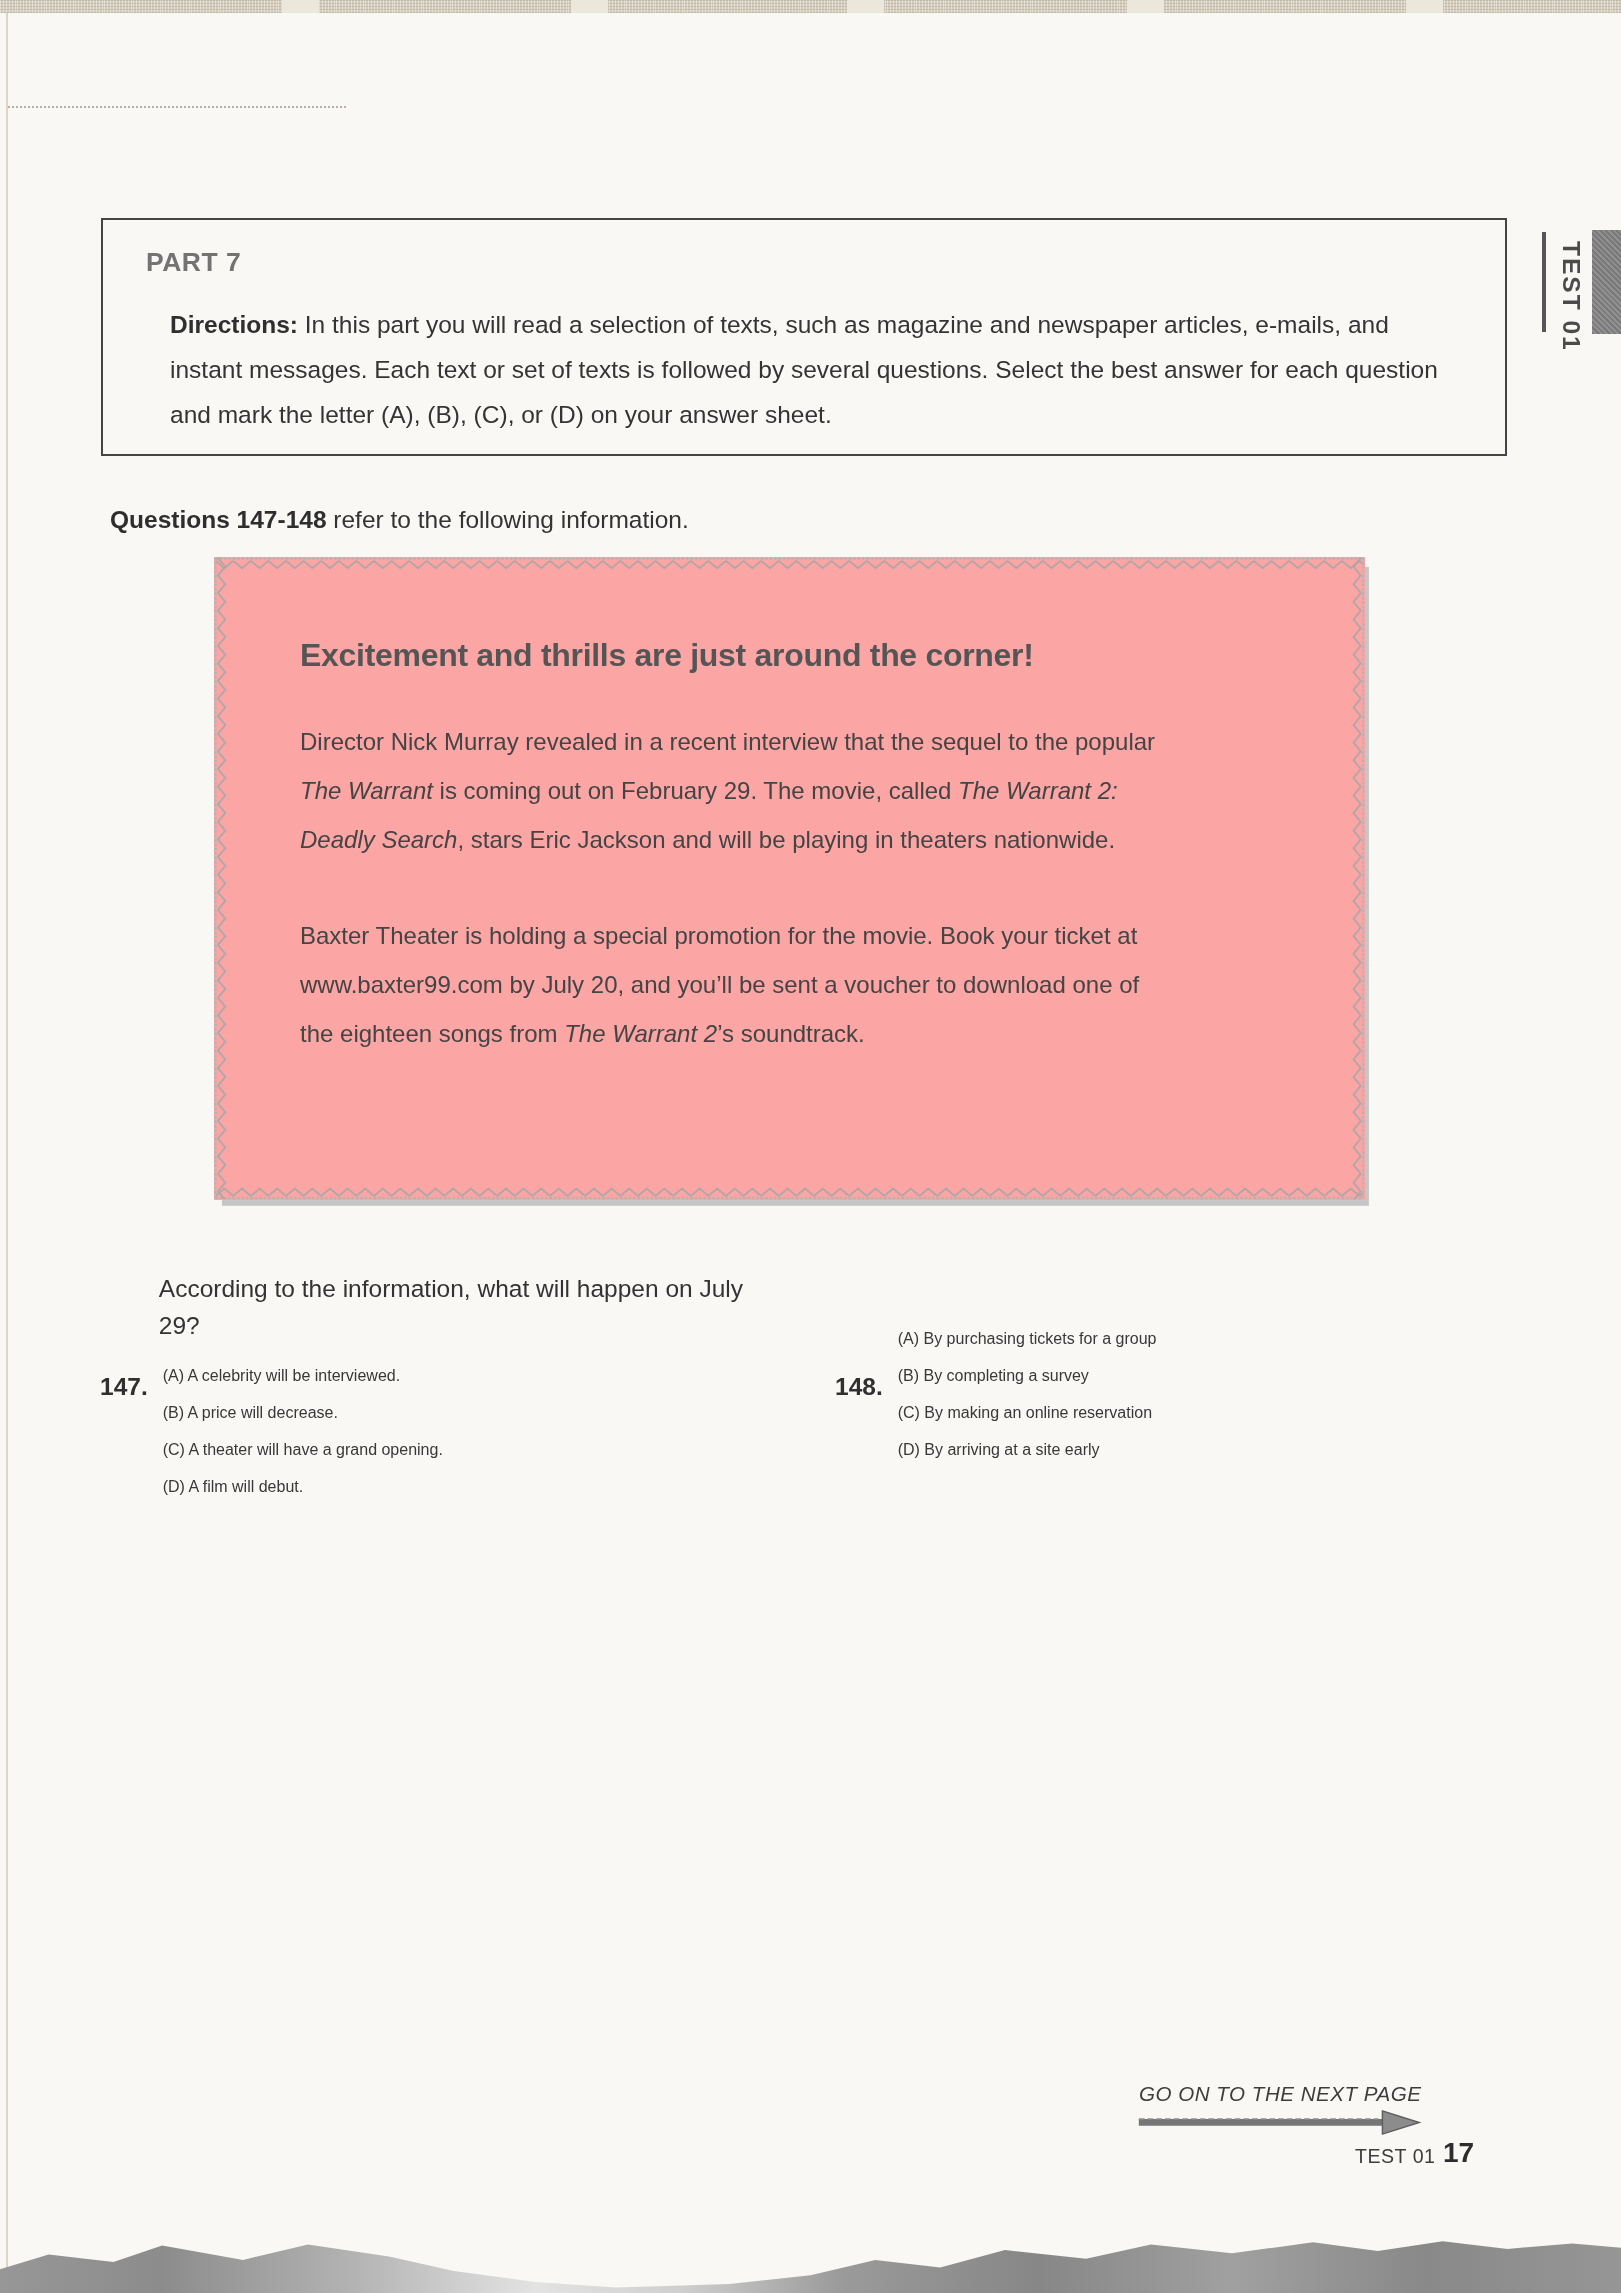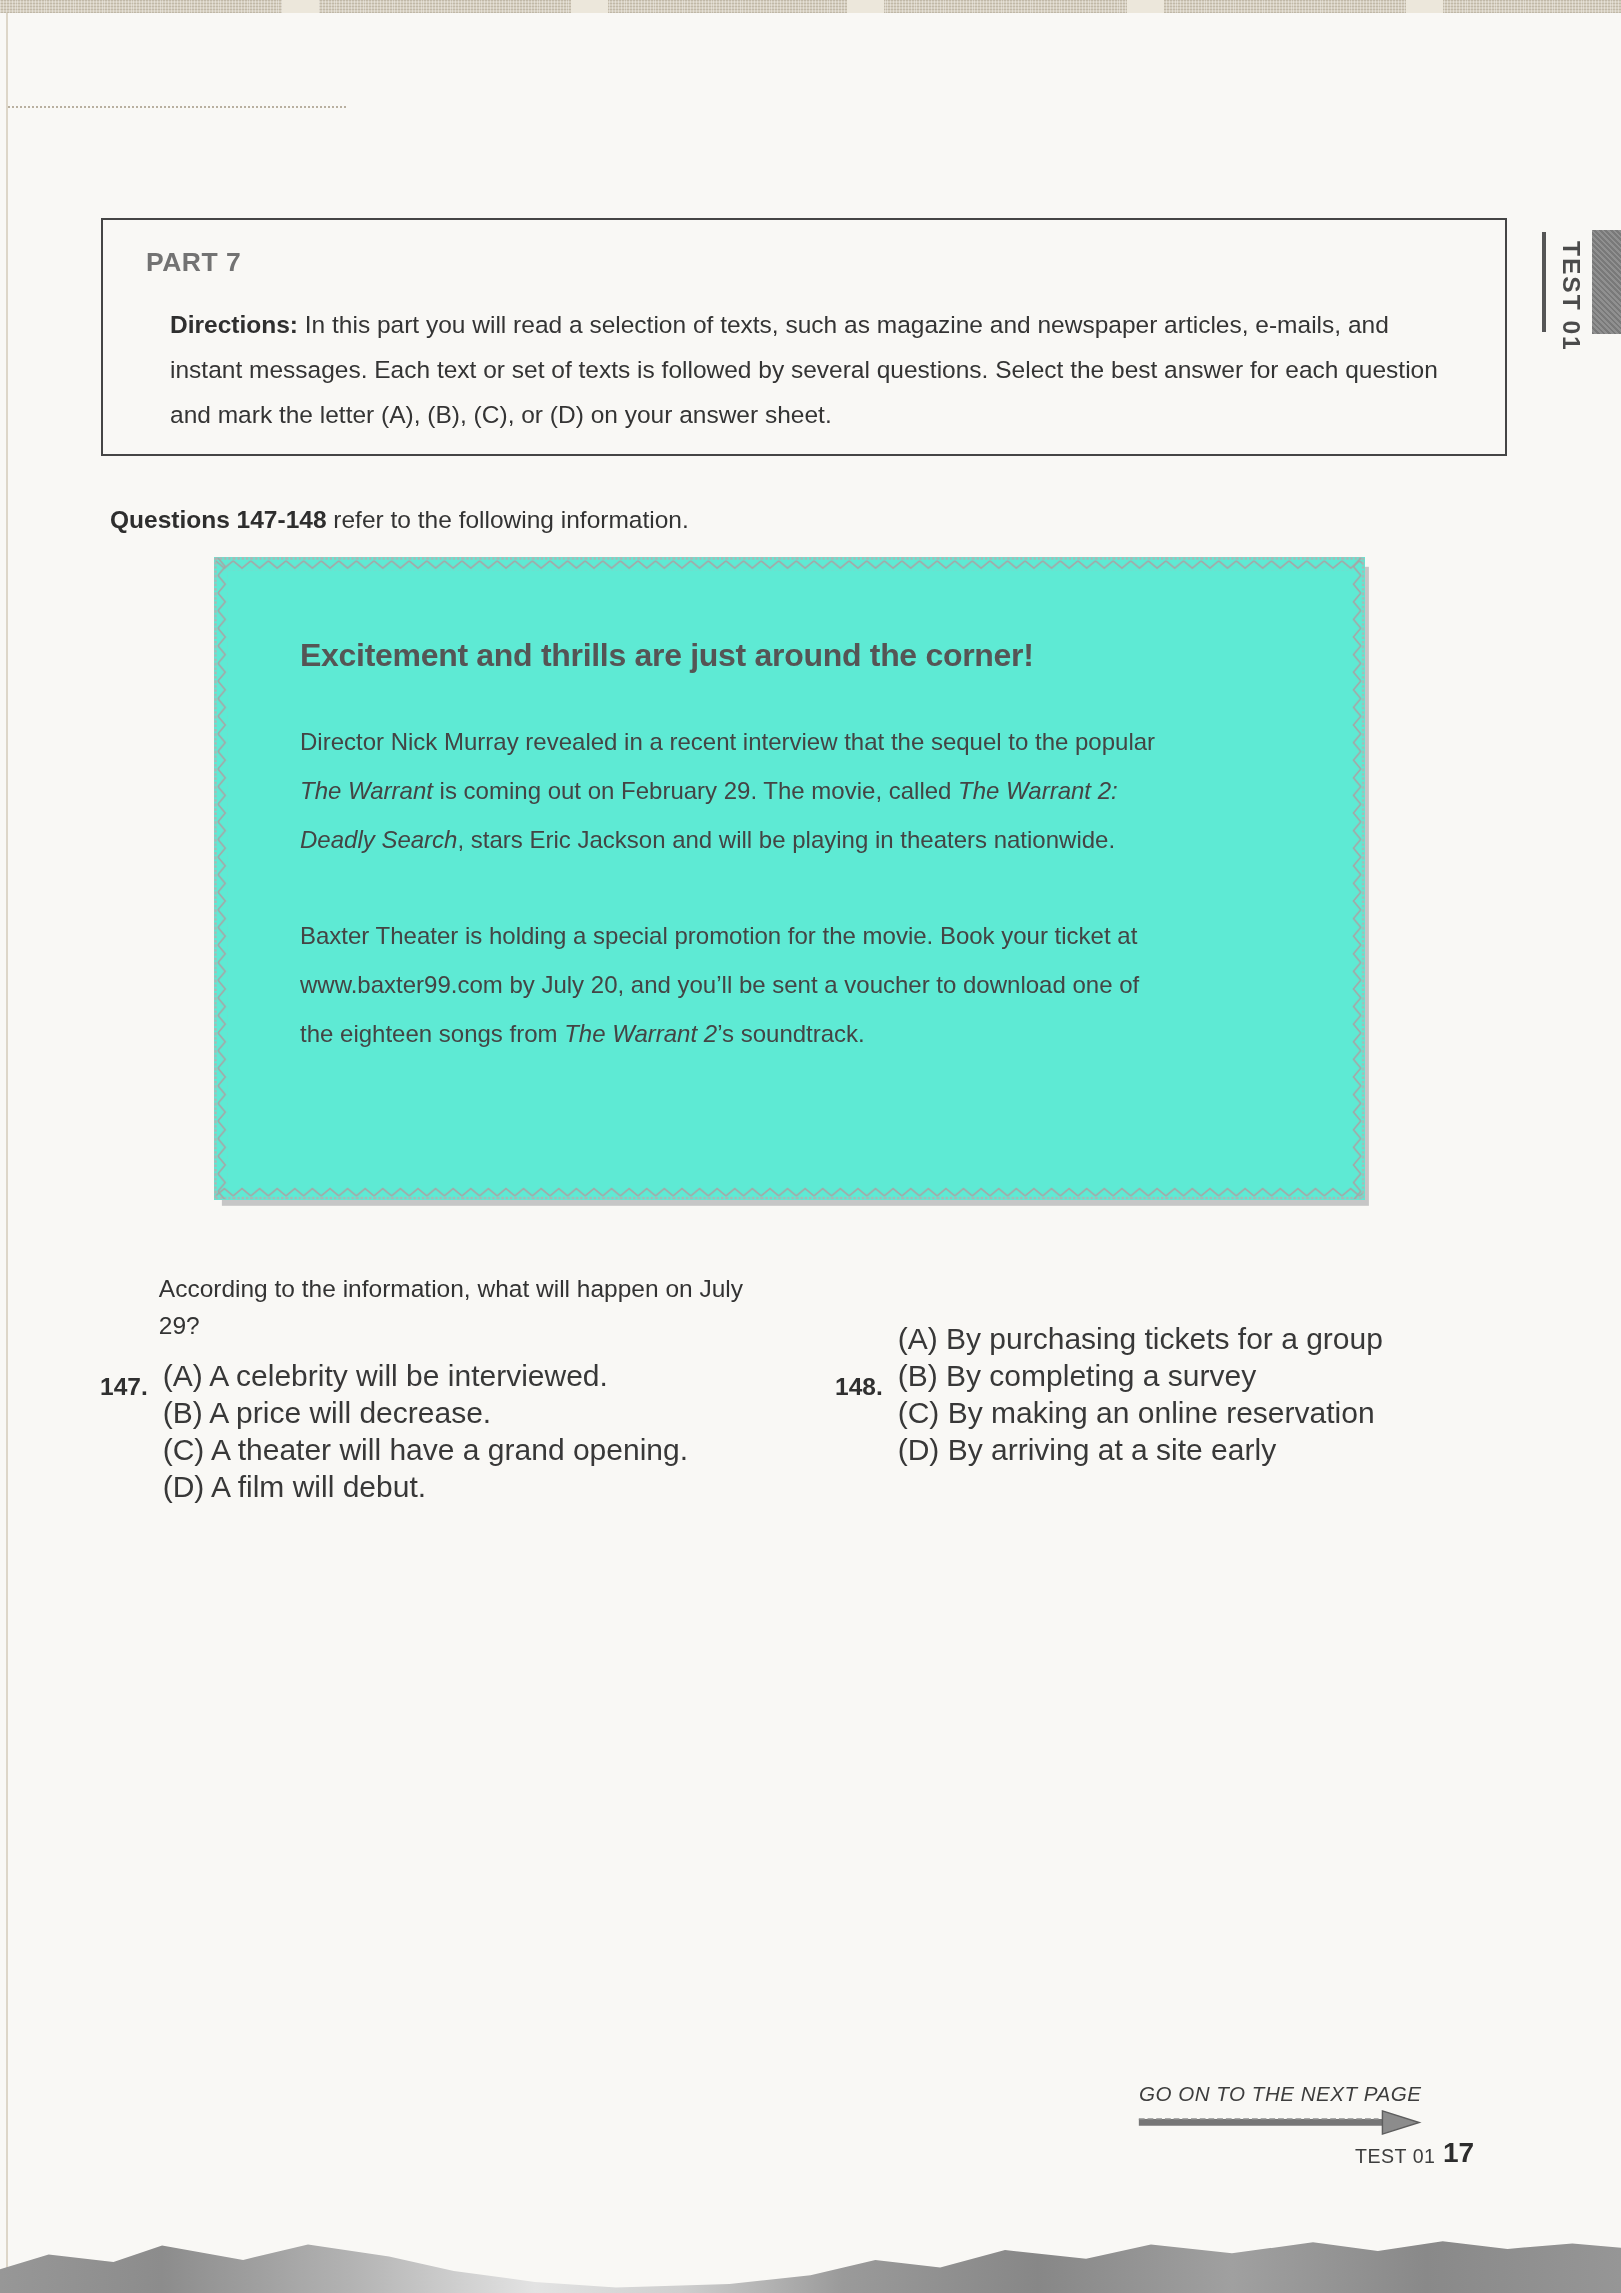--- a/index.html
+++ b/index.html
@@ -51,21 +51,21 @@
   .edge-block{
     position:absolute;left:1592px;top:230px;width:29px;height:104px;
     background:repeating-linear-gradient(45deg, rgba(0,0,0,.16) 0 2px, transparent 2px 3.9px),#909090;
   }
   
   .ref-line{position:absolute;left:110px;top:506px;font-size:24.5px;color:#333;}
   .ref-line strong{font-weight:700;color:#2e2e2e;}
   
   .notice-box{
     position:absolute;left:214px;top:557px;width:1151px;height:643px;
-    background:#5eead4;box-sizing:border-box;
+    background:#fca5a5;box-sizing:border-box;
     box-shadow:5.9px 7.8px 0 -2px #c6c6c6;
   }
   .zz{position:absolute;display:block;}
   .zz-top{left:0;top:0;width:100%;height:13.7px;}
   .zz-bottom{left:0;bottom:0;width:100%;height:13.7px;transform:scaleY(-1);}
   .zz-left{left:0;top:0;width:13.7px;height:100%;}
   .zz-right{right:0;top:0;width:13.7px;height:100%;transform:scaleX(-1);}
   .notice-content{padding:80px 88px 0 86px;}
   .notice-headline{
     font-size:32px;font-weight:700;color:#555;letter-spacing:-0.3px;
@@ -78,21 +78,21 @@
   
   .questions-row{
     position:absolute;left:100px;top:1270px;width:1431px;
     display:flex;column-gap:39px;
   }
   .question{flex:1;display:flex;align-items:center;}
   .q-num{width:51px;flex:none;font-size:24.5px;font-weight:700;color:#303030;margin-right:7.8px;}
   .q-body{flex:1;}
   .q-text{max-width:617px;font-size:24.5px;line-height:37px;color:#333;}
   .q-options{margin-top:12.7px;padding-left:3.9px;}
-  .q-option{font-size:30px;line-height:37px;color:#383838;max-width:627px;}
+  .q-option{font-size:16px;line-height:37px;color:#383838;max-width:627px;}
   
   .go-on{
     position:absolute;left:1139px;top:2082px;
     font-size:20.6px;font-style:italic;color:#3d3d3d;letter-spacing:0.5px;
   }
   .next-arrow{position:absolute;left:1135px;top:2107px;}
   .footer-test{position:absolute;left:1355px;top:2145px;font-size:19.6px;color:#3d3d3d;letter-spacing:0.5px;}
   .footer-page{position:absolute;left:1443px;top:2137px;font-size:28px;font-weight:700;color:#2d2d2d;}
 </style>
 </head>

